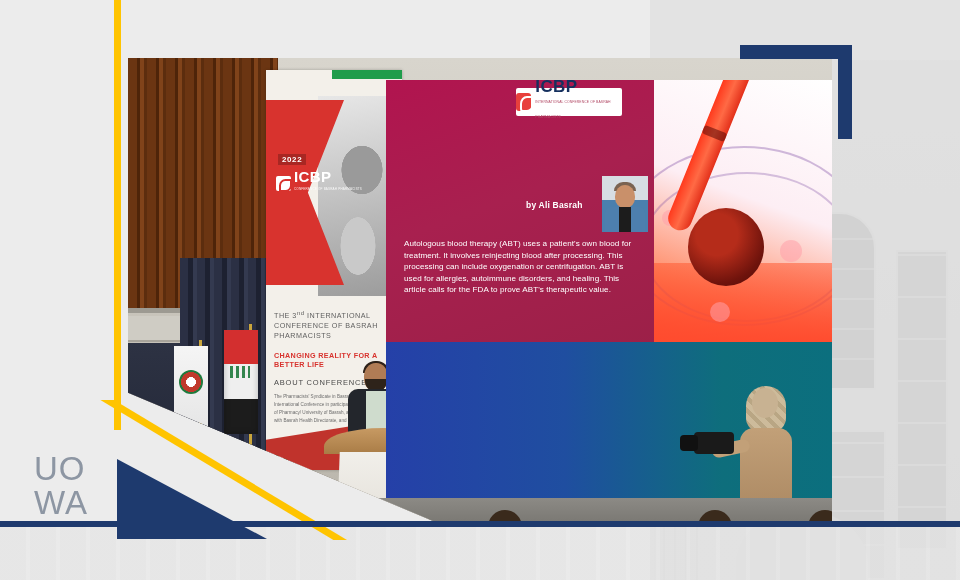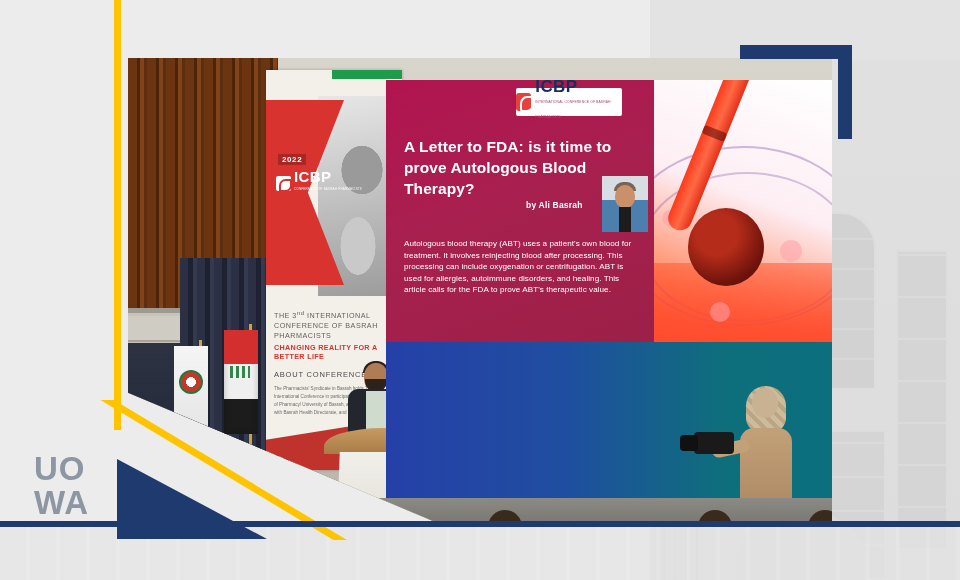--- a/index.html
+++ b/index.html
@@ -89,21 +89,21 @@
     background:#1e3a6e;
   }
   .navy-bracket-h{
     position:absolute; left:740px; top:45px; width:112px; height:14px;
     background:#1e3a6e;
   }
 
   
   .uowa{
     position:absolute; left:34px; top:452px;
-    color:#8d96a3; font-size:33px; font-weight:bold; line-height:34px;
+    color:#8d96a3; font-size:33px; font-weight:normal; line-height:34px;
     letter-spacing:1px; font-family:"Liberation Sans", sans-serif;
   }
 
   
   .photo{
     position:absolute; left:128px; top:58px; width:704px; height:465px;
     overflow:hidden;
     background:#6b6257;
     clip-path: polygon(0 0, 100% 0, 100% 100%, 44% 100%, 0 72%);
   }
@@ -174,21 +174,21 @@
   .banner .b-logo .txt{
     color:#fff;font-weight:bold;font-size:15px;line-height:13px;letter-spacing:.4px;
   }
   .banner .b-logo .sub{
     display:block;font-size:3px;font-weight:normal;letter-spacing:.2px;opacity:.9;
   }
   .banner .b-body{
     position:absolute; left:8px; right:8px; top:238px;
   }
   .banner .b-h1{ color:#5f5f5f; font-size:7.2px; letter-spacing:.5px; line-height:10px;}
-  .banner .b-h2{ color:#d8332e; font-size:7.2px; font-weight:bold; letter-spacing:.35px; margin-top:2px;}
+  .banner .b-h2{ color:#d8332e; font-size:7.2px; font-weight:bold; letter-spacing:.35px; margin-top:10px;}
   .banner .b-h3{ color:#4a4a4a; font-size:7.5px; letter-spacing:.8px; margin-top:9px;
      display:flex;align-items:center;gap:4px;}
   .banner .b-h3 .rule{flex:1;height:1px;background:#8a8a8a;}
   .banner .b-p{ color:#6d6d6d; font-size:4.6px; line-height:8px; margin-top:6px;}
   .banner .seals{
     position:absolute; left:8px; bottom:6px; display:flex; gap:5px;
   }
   .banner .seals span{
     width:17px;height:17px;border-radius:50%;
     background:radial-gradient(circle,#fff 0 30%,#1f7a3d 32% 60%,#7a1f1f 62% 100%);
@@ -521,21 +521,20 @@
       </div>
 
       <div class="logo-box">
         <span class="mark"></span>
         <span class="name">
           <span>ICBP</span>
           <span class="tag">INTERNATIONAL CONFERENCE OF BASRAH PHARMACISTS</span>
         </span>
       </div>
 
-      <h1>A Letter to FDA:  is it time to prove Autologous Blood Therapy?</h1>
       <div class="byline">by Ali Basrah</div>
       <div class="portrait">
         <div class="hair"></div>
         <div class="head"></div>
         <div class="suit"></div>
         <div class="shirt"></div>
       </div>
       <div class="abstract">Autologous blood therapy (ABT) uses a patient's own blood for treatment. It involves reinjecting blood after processing. This processing can include oxygenation or centrifugation. ABT is used for allergies, autoimmune disorders, and healing. This article calls for the FDA to prove ABT's therapeutic value.</div>
     </div>
 

